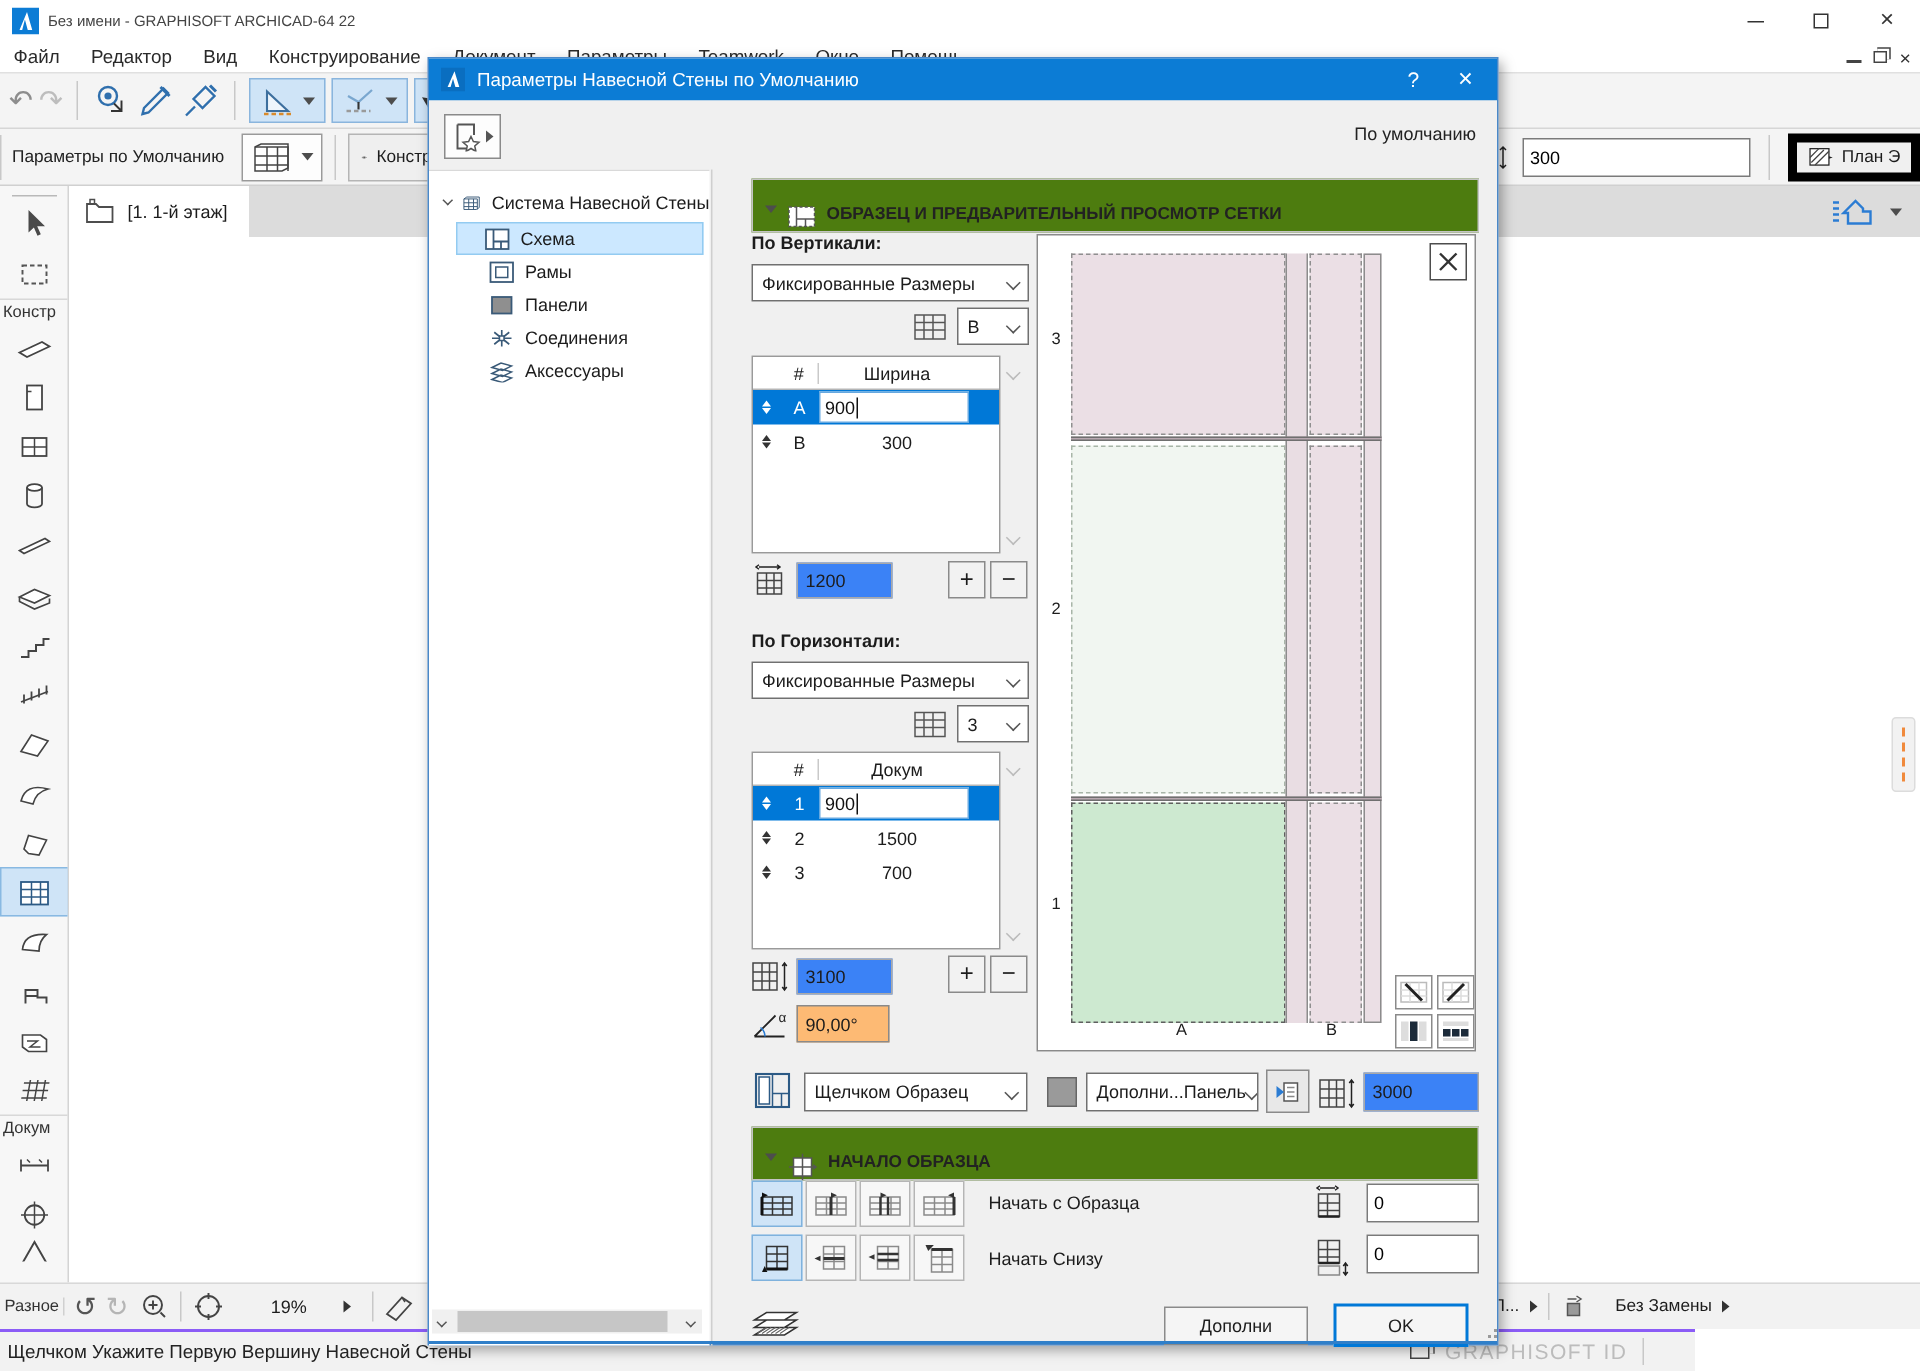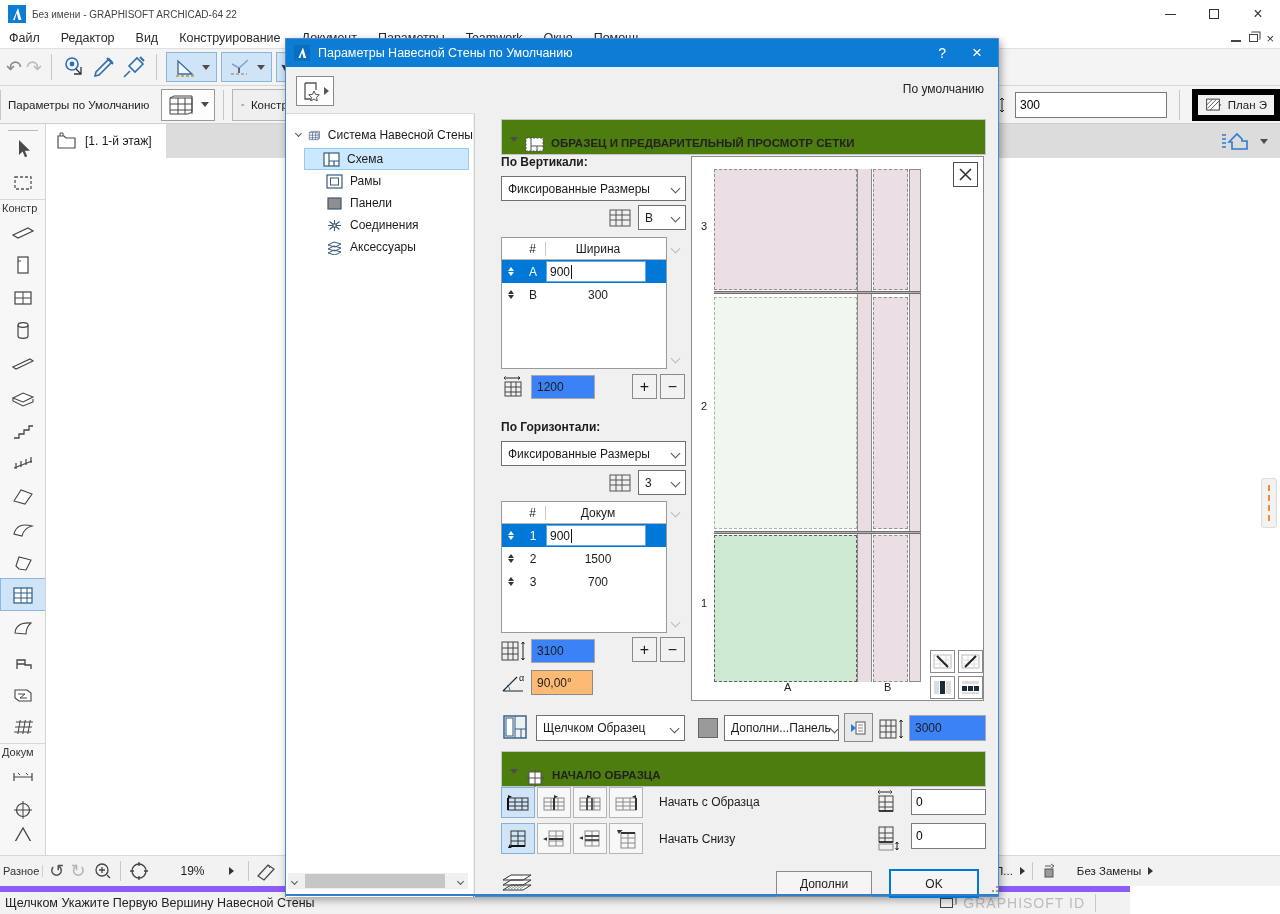--- a/index.html
+++ b/index.html
@@ -328,21 +328,21 @@
       </svg>
     <span style="margin:0 18px 0 24px;font-size:12px">19%</span>
     <div class="tri-r"></div>
     <div class="sep-v" style="height:20px;margin-left:8px"></div>
     <svg width="24" height="22" viewBox="0 0 24 22">
         <path d="M3 16L13 5l6 4-10 11z" fill="none" stroke="#444" stroke-width="1.2"></path>
         <path d="M13 5l2 3" stroke="#444"></path>
       </svg>
   </div>
 
-  <div class="r" style="left:0;top:886px;width:1130px;height:28px;background:#f2f2f2;border-top:6px solid #8b5cf6;display:flex;align-items:center">
+  <div class="r" style="left:0;top:886px;width:1130px;height:28px;background:#f2f2f2;border-top:2px solid #8b5cf6;display:flex;align-items:center">
     <span style="font-size:12.5px;color:#222;padding-left:5px;white-space:nowrap">Щелчком Укажите Первую Вершину Навесной Стены</span>
     <div style="margin-left:auto;display:flex;align-items:center;gap:10px;padding-right:34px">
       <div class="mdibox" style="width:13px;height:10px;box-shadow:3px -3px 0 -0.5px #f2f2f2,3.5px -3.5px #555"></div>
       <span style="font-size:14px;color:#bcbcbc;letter-spacing:1px">GRAPHISOFT ID</span>
       <div class="sep-v" style="height:18px"></div>
     </div>
   </div>
 
   <div class="r" style="left:995px;top:858px;width:285px;height:26px;display:flex;align-items:center;gap:7px;background:#f2f2f2">
     <span style="font-size:11.5px">П...</span>

